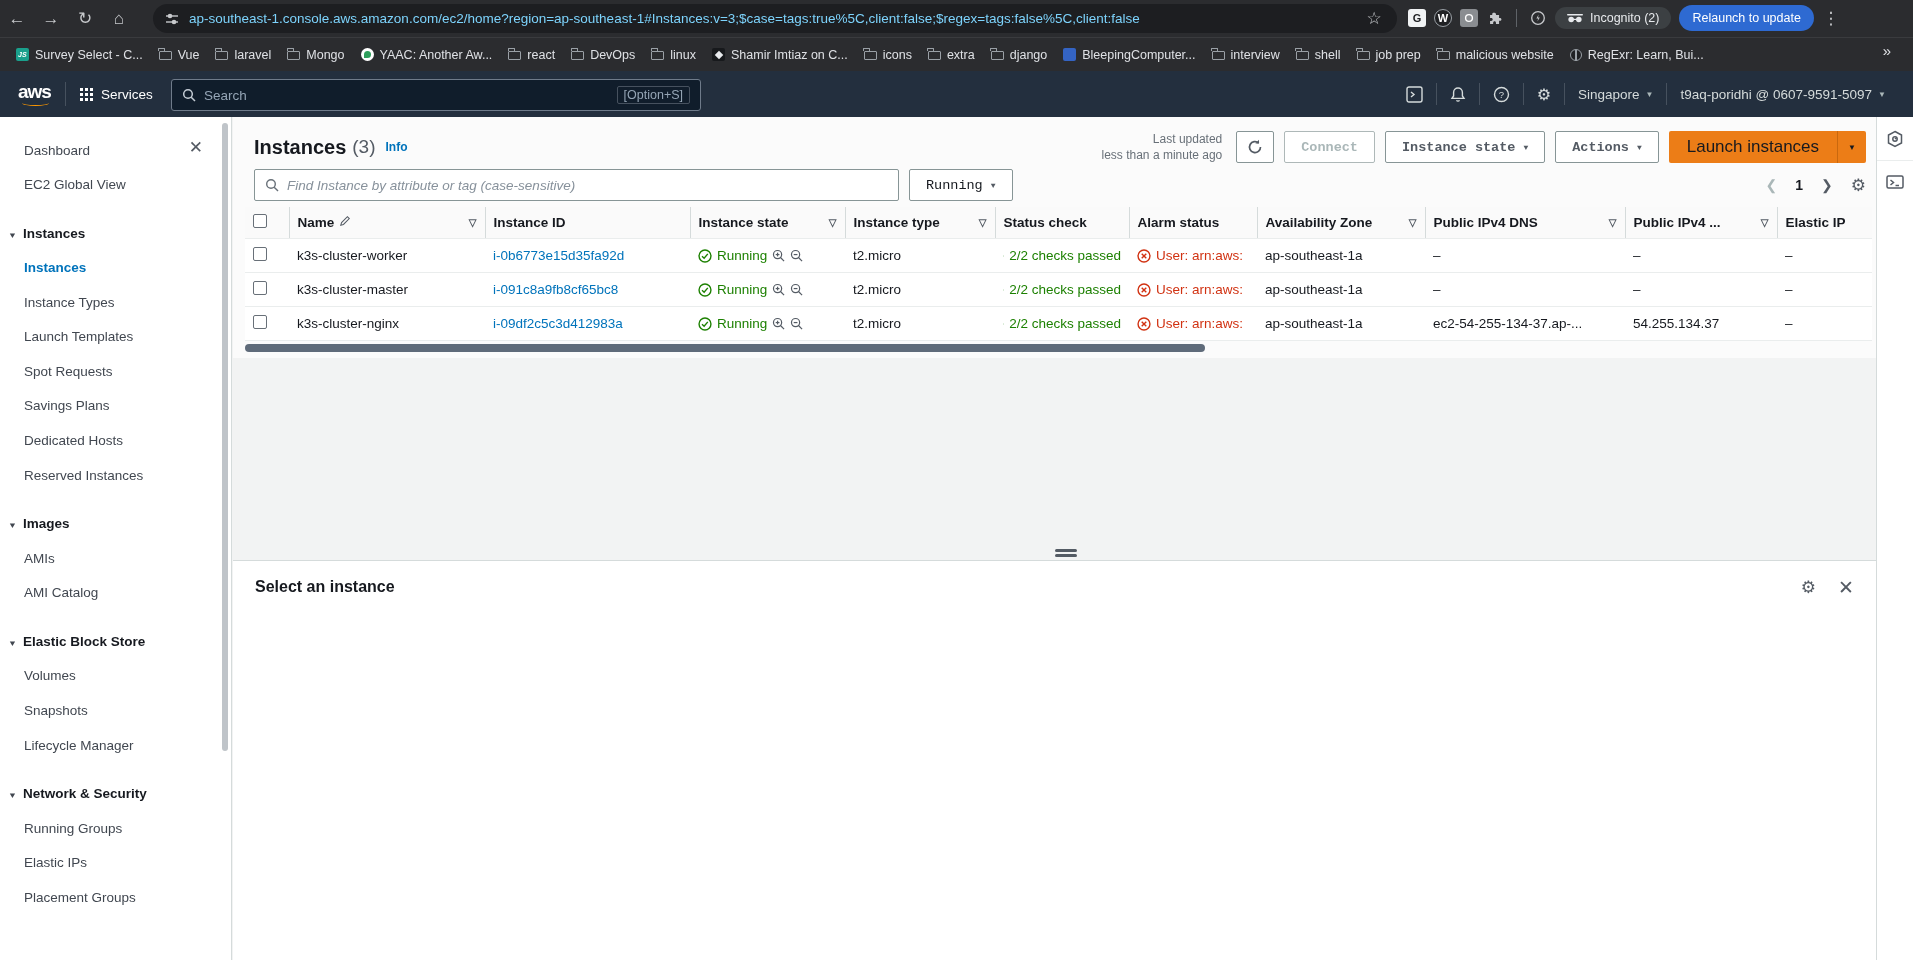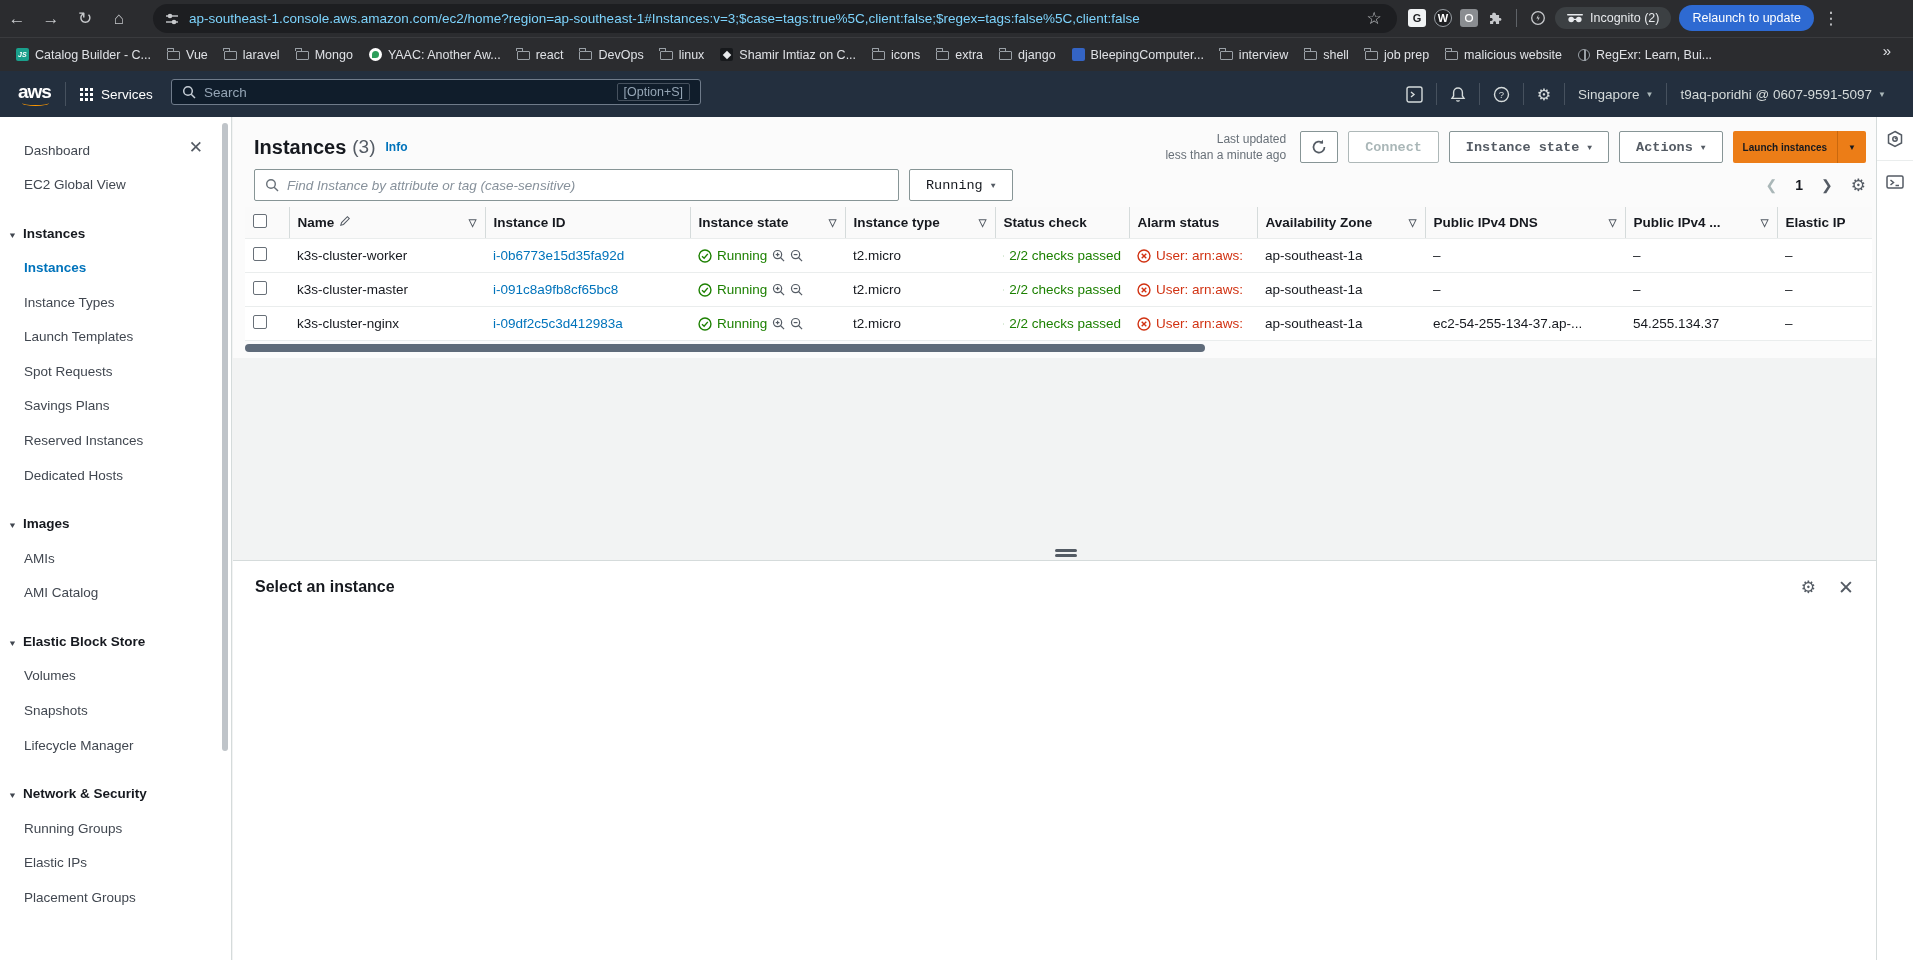--- a/index.html
+++ b/index.html
@@ -47,21 +47,21 @@
   .aws-nav { position:absolute; top:71px; left:0; width:1913px; height:46px; background:#232f3e;
     display:flex; align-items:center; color:#fff; }
   .aws-logo { margin-left:18px; font-weight:bold; font-size:19px; letter-spacing:-1px; position:relative;
     padding-bottom:4px; cursor:pointer; }
   .aws-logo::after { content:""; position:absolute; left:4px; right:2px; bottom:1px; height:5px;
     border:1.6px solid #ff9900; border-top:none; border-left:none; border-right:none; border-radius:0 0 50% 50%; }
   .nav-sep { width:1px; height:24px; background:#46515e; margin:0 14px; }
   .services { display:flex; align-items:center; gap:8px; font-size:13.5px; cursor:pointer; }
   .grid-ico { display:grid; grid-template-columns:repeat(3,3px); grid-gap:2px; }
   .grid-ico i { width:3px; height:3px; background:#fff; }
-  .aws-search { position:absolute; left:171px; top:8px; width:530px; height:26px; background:#101d2b;
+  .aws-search { position:absolute; left:171px; top:8px; width:530px; height:32px; background:#101d2b;
     border:1px solid #6f7b8a; border-radius:3px; display:flex; align-items:center; padding:0 10px; }
   .aws-search .ph { color:#95a5b5; font-size:13.5px; margin-left:8px; flex:1; }
   .aws-search .kbd { color:#95a5b5; font-size:12.5px; border:1px solid #46515e; border-radius:2px; padding:1px 6px; }
   .aws-nav-right { position:absolute; right:14px; top:0; height:46px; display:flex; align-items:center; gap:0; }
   .aws-nav-right .itm { padding:0 13px; height:46px; display:flex; align-items:center; cursor:pointer;
     color:#d5dbdb; font-size:13.5px; gap:6px; }
   .vsep { width:1px; height:22px; background:#46515e; }
   .caret { font-size:8px; color:#aab7b8; }
   svg.glyph { display:block; }
 
@@ -90,22 +90,22 @@
   .page-count { font-size:19px; color:#545b64; font-weight:normal; margin-left:6px; }
   .info-link { color:#0073bb; font-size:12px; font-weight:bold; margin-left:10px; cursor:pointer; }
   .hdr-right { margin-left:auto; display:flex; align-items:center; gap:10px; }
   .last-updated { text-align:right; color:#687078; font-size:12px; line-height:1.35; margin-right:4px; }
   .btn { height:32px; background:#fff; border:1px solid #879596; border-radius:2px; color:#545b64;
     font-weight:bold; font-size:13.5px; padding:0 16px; cursor:pointer; display:flex; align-items:center;
     gap:8px; font-family:Liberation Mono, monospace; }
   .btn.icon-only { padding:0 10px; }
   .btn.disabled { color:#aab7b8; border-color:#aeb8b8; cursor:default; }
   .btn-launch { display:flex; height:32px; border-radius:2px; overflow:hidden; cursor:pointer; }
-  .btn-launch .main { background:#ec7d17; color:#16191f; font-weight:bold; font-size:10px;
-    display:flex; align-items:center; padding:0 10px; }
+  .btn-launch .main { background:#ec7d17; color:#16191f; font-weight:normal; font-size:17px;
+    display:flex; align-items:center; padding:0 18px; }
   .btn-launch .more { background:#ec7d17; border-left:1px solid #c9680e; display:flex; align-items:center;
     padding:0 10px; color:#16191f; }
 
   
   .tbl-toolbar { position:absolute; top:51px; left:21px; right:10px; height:34px; display:flex; align-items:center; }
   .search-input { width:645px; height:32px; border:1px solid #879596; border-radius:2px; background:#fff;
     display:flex; align-items:center; padding:0 10px; gap:8px; }
   .search-input .ph { color:#87919b; font-style:italic; font-size:13.5px; }
   .state-filter { margin-left:10px; }
   .pager { margin-left:auto; display:flex; align-items:center; gap:18px; color:#545b64; font-size:14px; }
@@ -209,21 +209,21 @@
     </span>
     <button class="relaunch-btn">Relaunch to update</button>
     <span class="nav-ico" style="width:18px">⋮</span>
   </div>
 </div>
 
 <div class="bookmarks-bar">
 
     <span class="bm-item">
       <i class="bm-ico site-teal"></i>
-      <span>Catalog Builder - C...</span>
+      <span>Survey Select - C...</span>
     </span>
 
     <span class="bm-item">
       <i class="bm-ico folder-icon"></i>
       <span>Vue</span>
     </span>
 
     <span class="bm-item">
       <i class="bm-ico folder-icon"></i>
       <span>laravel</span>
@@ -398,25 +398,25 @@
 
       <li class="link">
         <span>Spot Requests</span>
       </li>
 
       <li class="link">
         <span>Savings Plans</span>
       </li>
 
       <li class="link">
+        <span>Dedicated Hosts</span>
+      </li>
+
+      <li class="link">
         <span>Reserved Instances</span>
-      </li>
-
-      <li class="link">
-        <span>Dedicated Hosts</span>
       </li>
 
 
       <li class="section">
         <span class="section-caret">▼</span><span>Images</span>
       </li>
 
       <li class="link">
         <span>AMIs</span>
       </li>

